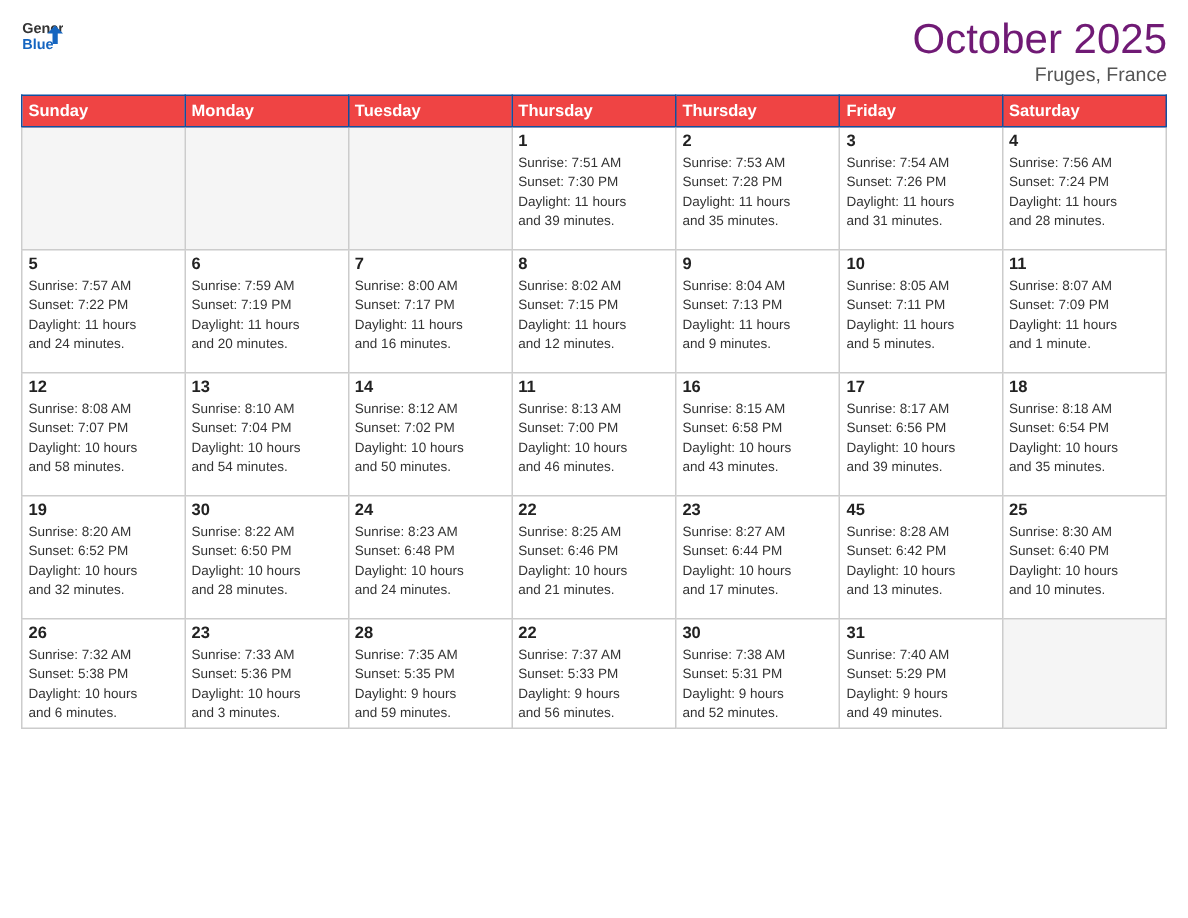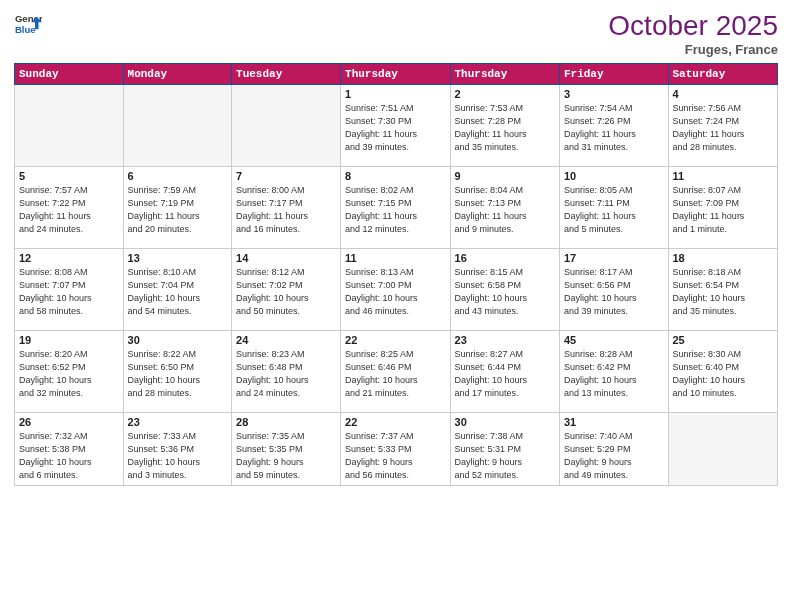--- a/index.html
+++ b/index.html
@@ -35,36 +35,34 @@
       text-align: right;
     }
     .month-title {
       font-size: 28px;
       font-weight: normal;
       color: #701a75;
     }
     .location {
       font-size: 13px;
       color: #555;
-      font-weight: bold;
     }
     .calendar {
       width: 100%;
       border-collapse: collapse;
       border: 1px solid #bbb;
     }
     .calendar th {
-      background: #be185d;
+      background: #ef4444;
       color: #fff;
       font-size: 11px;
       font-weight: bold;
       padding: 4px 4px;
       text-align: left;
       border: 1px solid #1050a0;
-      font-family: Liberation Mono, monospace;
     }
     .calendar td {
       border: 1px solid #ccc;
       vertical-align: top;
       padding: 3px 4px;
       width: 113px;
       height: 82px;
       font-size: 9.5px;
       color: #333;
       background: #fff;

